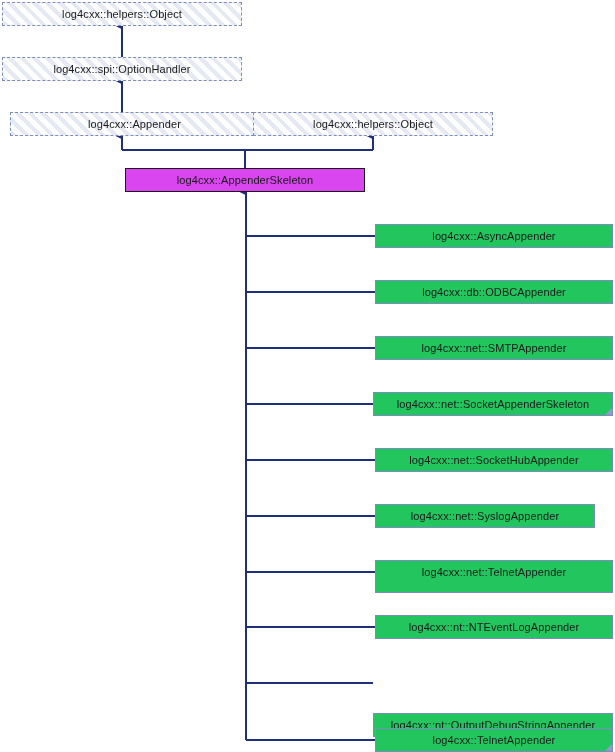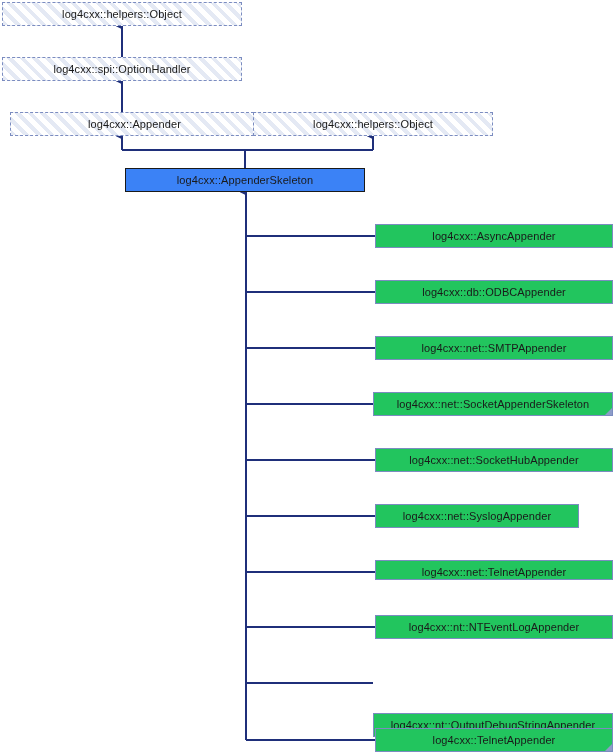--- a/index.html
+++ b/index.html
@@ -50,21 +50,21 @@
     );
   }
   
   .node.derived {
     border: 1px solid #7b8cc0;
     background: #22c55e;
   }
   
   .node.current {
     border: 1px solid #1a1a1a;
-    background: #3b82f6;
+    background: #d946ef;
   }
   
   .node .corner-fold {
     position: absolute;
     right: 0;
     bottom: 0;
     width: 0;
     height: 0;
     border-left: 7px solid transparent;
     border-bottom: 7px solid #8d9cc8;
@@ -106,20 +106,20 @@
       <div class="node abstract" style="left: 2px; top: 2px; width: 240px; height: 24px;"><span>log4cxx::helpers::Object</span></div>
       <div class="node abstract" style="left: 2px; top: 57px; width: 240px; height: 24px;"><span>log4cxx::spi::OptionHandler</span></div>
       <div class="node abstract" style="left: 10px; top: 112px; width: 249px; height: 24px;"><span>log4cxx::Appender</span></div>
       <div class="node abstract" style="left: 253px; top: 112px; width: 240px; height: 24px;"><span>log4cxx::helpers::Object</span></div>
       <div class="node current" style="left: 125px; top: 168px; width: 240px; height: 24px;"><span>log4cxx::AppenderSkeleton</span></div>
       <div class="node derived" style="left: 375px; top: 224px; width: 238px; height: 24px;"><span>log4cxx::AsyncAppender</span></div>
       <div class="node derived" style="left: 375px; top: 280px; width: 238px; height: 24px;"><span>log4cxx::db::ODBCAppender</span></div>
       <div class="node derived" style="left: 375px; top: 336px; width: 238px; height: 24px;"><span>log4cxx::net::SMTPAppender</span></div>
       <div class="node derived" style="left: 373px; top: 392px; width: 240px; height: 24px;"><span>log4cxx::net::SocketAppenderSkeleton</span><span class="corner-fold"></span></div>
       <div class="node derived" style="left: 375px; top: 448px; width: 238px; height: 24px;"><span>log4cxx::net::SocketHubAppender</span></div>
-      <div class="node derived" style="left: 375px; top: 504px; width: 204px; height: 24px;"><span>log4cxx::net::SyslogAppender</span></div>
-      <div class="node derived" style="left: 375px; top: 560px; width: 238px; height: 20px;"><span>log4cxx::net::TelnetAppender</span></div>
+      <div class="node derived" style="left: 375px; top: 504px; width: 220px; height: 24px;"><span>log4cxx::net::SyslogAppender</span></div>
+      <div class="node derived" style="left: 375px; top: 560px; width: 238px; height: 33px;"><span>log4cxx::net::TelnetAppender</span></div>
       <div class="node derived" style="left: 375px; top: 615px; width: 238px; height: 24px;"><span>log4cxx::nt::NTEventLogAppender</span></div>
       <div class="node derived" style="left: 373px; top: 671px; width: 240px; height: 24px; margin-top: 42px;"><span>log4cxx::nt::OutputDebugStringAppender</span></div>
       <div class="node derived" style="left: 375px; top: 728px; width: 238px; height: 24px;"><span>log4cxx::TelnetAppender</span><span class="corner-fold"></span></div>
     </div>
 
 </div>
 
 </body></html>

